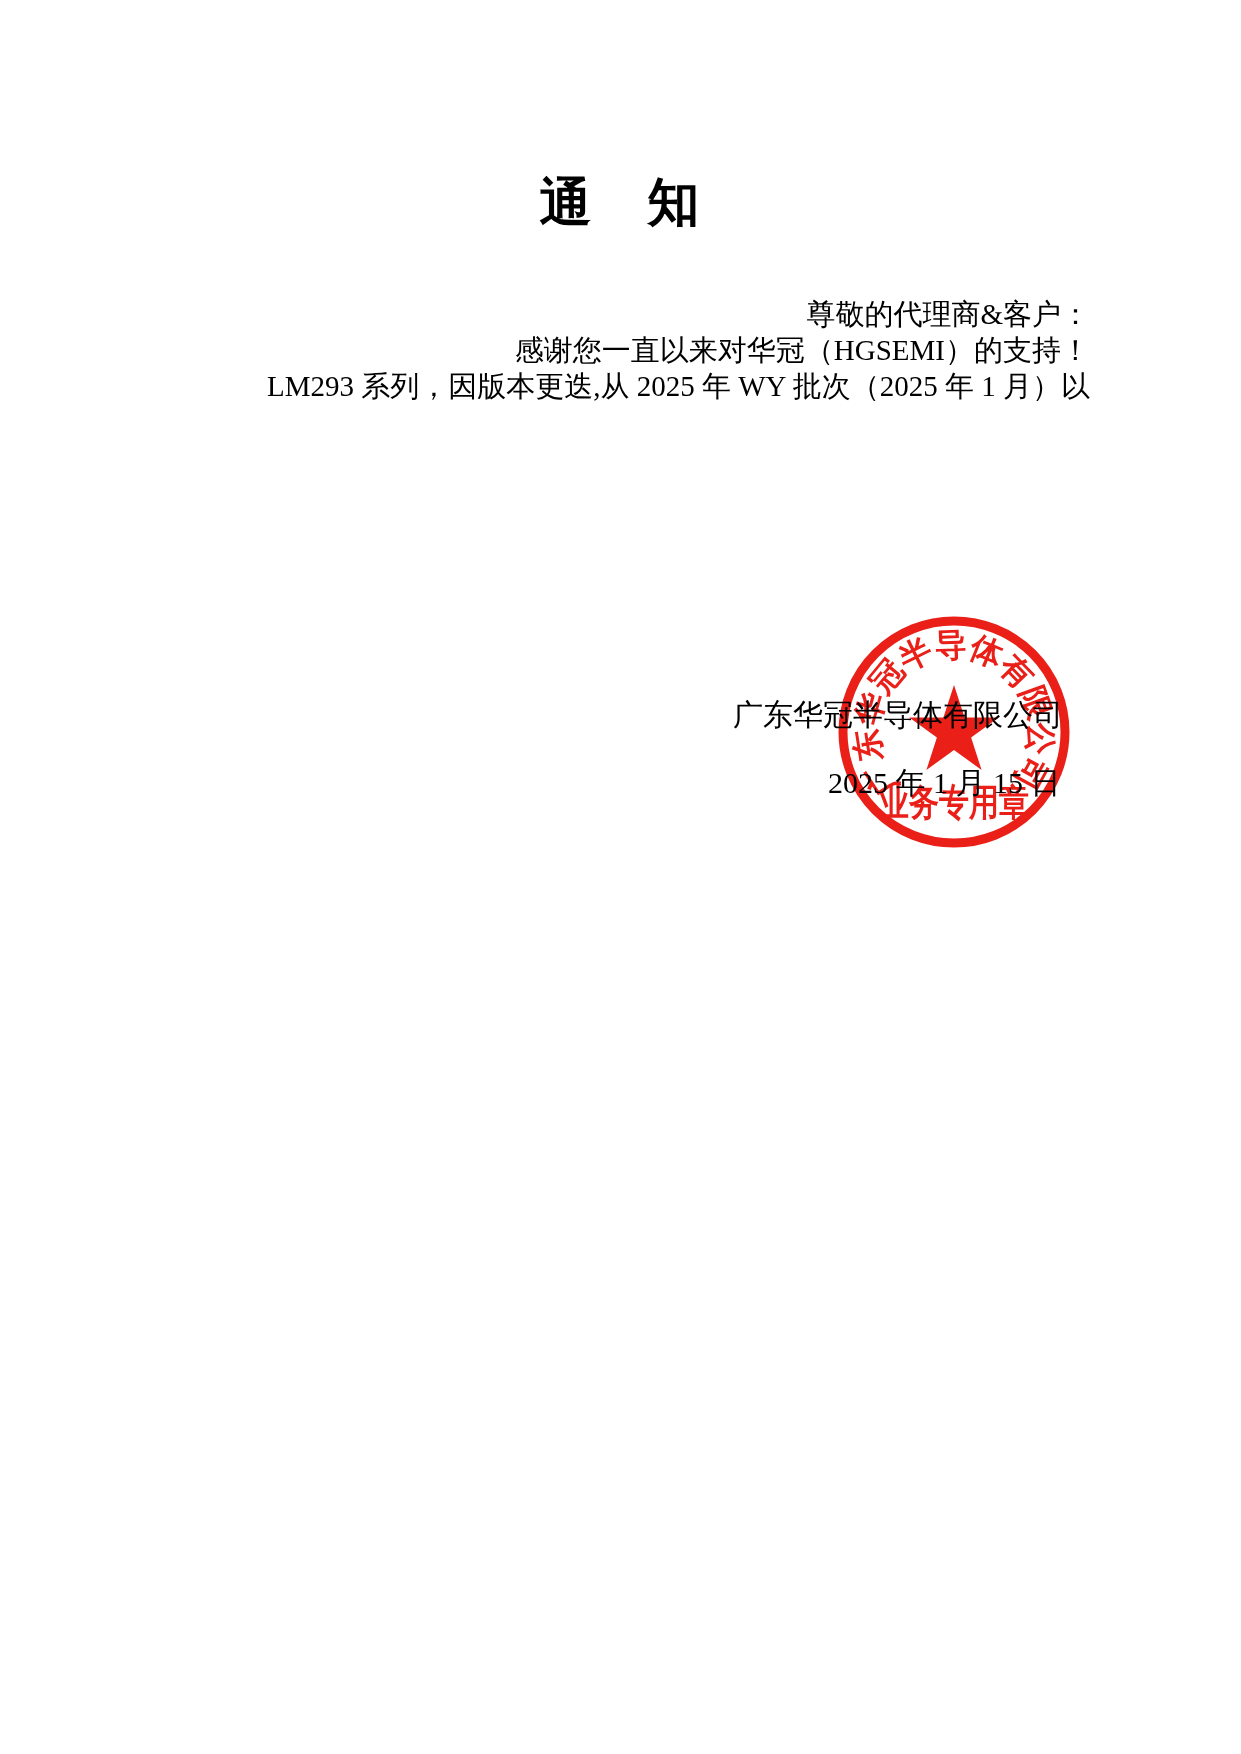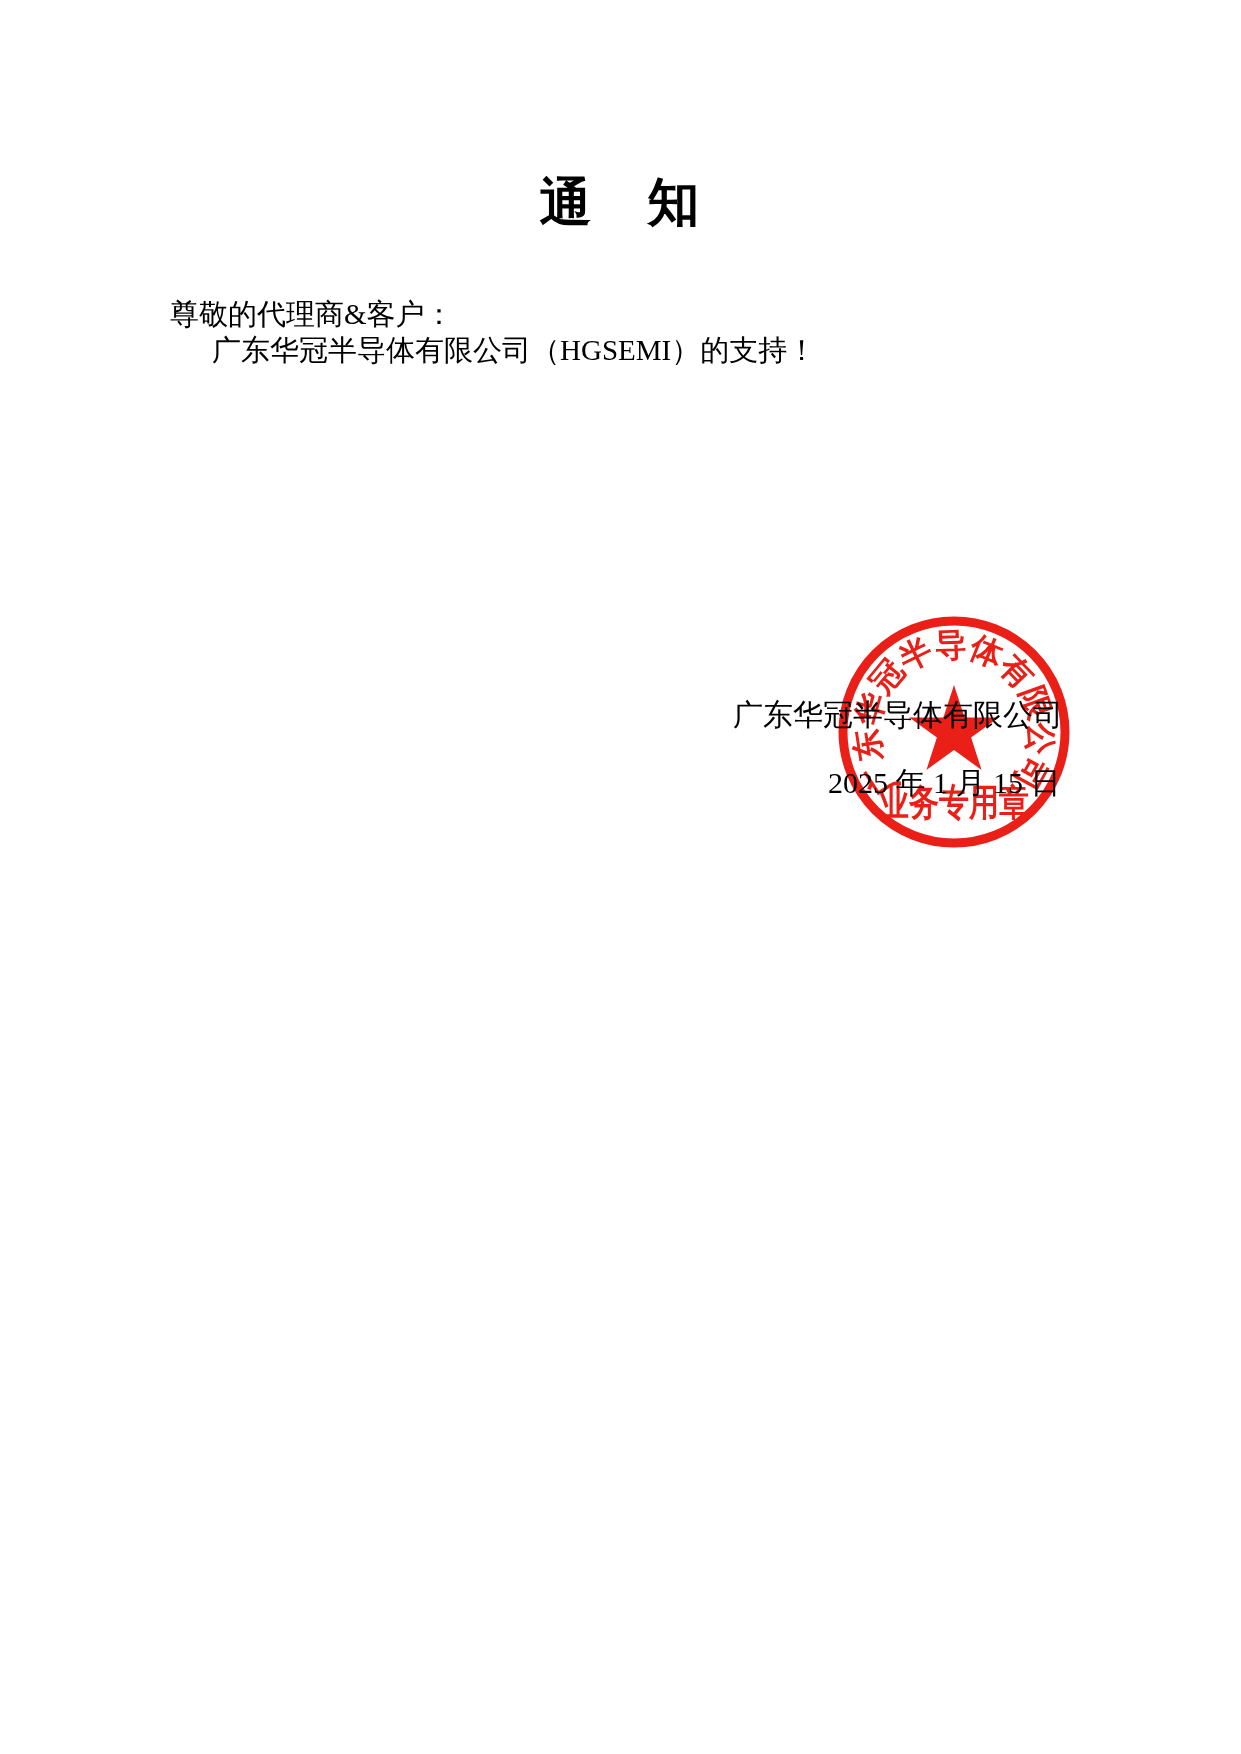--- a/index.html
+++ b/index.html
@@ -28,20 +28,21 @@
     white-space: pre;
   }
   .body-block {
     position: absolute;
     top: 296px;
     left: 170px;
     width: 920px;
     font-size: 29px;
     line-height: 36px;
     color: #000000;
+    text-align: right;
   }
   .body-line { white-space: pre; }
   .body-line.indent { text-indent: 42px; }
   .signature-company {
     position: absolute;
     top: 698px;
     left: 733px;
     font-size: 30px;
     line-height: 34px;
     white-space: pre;
@@ -78,21 +79,22 @@
 </style>
 </head>
 <body>
 
 <div class="page">
 
   <div class="doc-title">通　知</div>
 
   <div class="body-block">
     <div class="body-line">尊敬的代理商&amp;客户：</div>
-    <div class="body-line indent">广东华冠半导体有限公司（HGSEMI）的支持！</div>
+    <div class="body-line indent">感谢您一直以来对华冠（HGSEMI）的支持！</div>
+    <div class="body-line indent">LM293 系列，因版本更迭,从 2025 年 WY 批次（2025 年 1 月）以</div>
   </div>
 
   <div class="signature-company">广东华冠半导体有限公司</div>
 
   <div class="signature-date">2025 年 1 月 15 日</div>
 
   <svg class="stamp-svg" viewBox="0 0 240 240" xmlns="http://www.w3.org/2000/svg">
     <circle cx="120" cy="120" r="111" fill="none" stroke-width="9" stroke="#e8120b"></circle>
     <polygon points="120,73 130.6,105.4 164.7,105.5 137.1,125.6 147.6,158 120,138 92.4,158 102.9,125.6 75.3,105.5 109.4,105.4" fill="#e8120b"></polygon>
     <defs>

